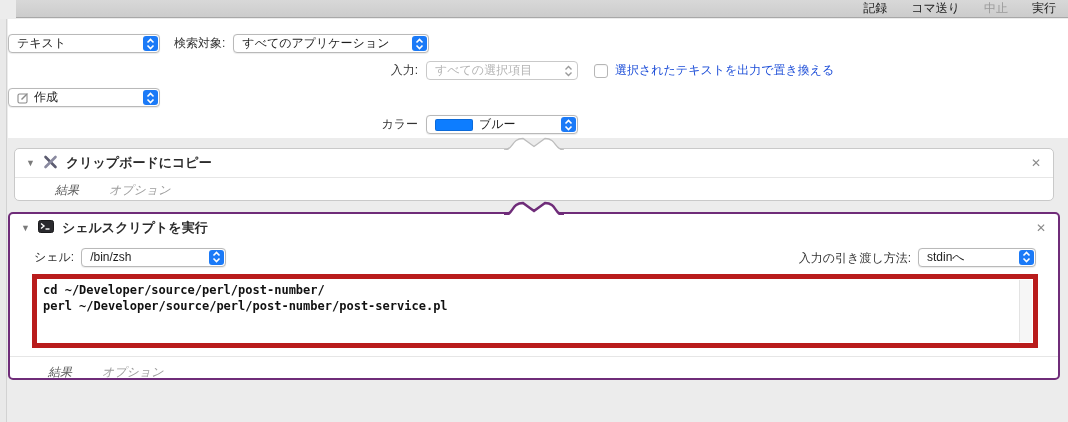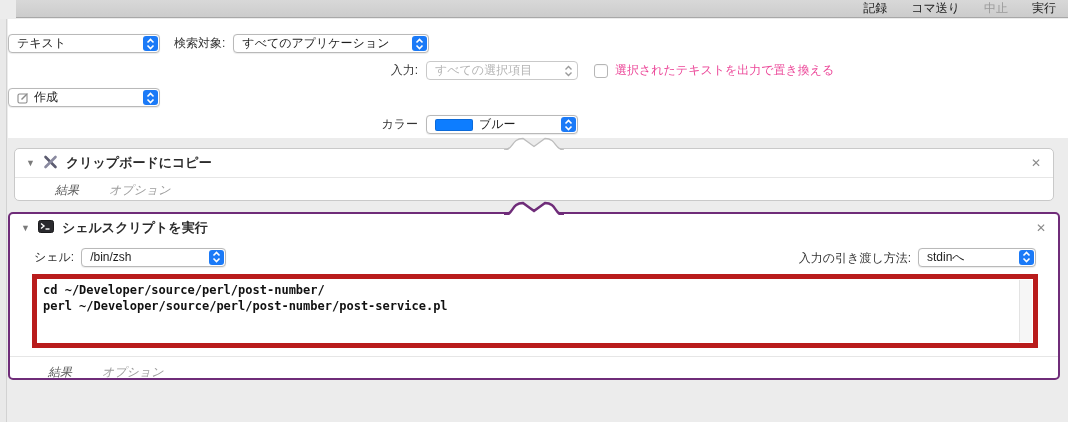--- a/index.html
+++ b/index.html
@@ -34,21 +34,21 @@
   .popup.disabled .pvalue { color:#b4b4b4; }
   .popup.disabled .stepper { background:transparent; }
   .w135 { width:152px; } .w188 { width:196px; } .w145 { width:145px; } .w118 { width:118px; }
 
   .swatch { width:38px; height:12px; border-radius:2px; margin-right:6px; flex:0 0 auto; border:1px solid rgba(0,0,0,0.15); }
   .mini-icon { margin-right:5px; display:inline-flex; flex:0 0 auto; }
 
   .checkbox-wrap { display:flex; align-items:center; margin-left:16px; }
   .checkbox { width:14px; height:14px; border:1px solid #b6b6b6; border-radius:3px; background:#fff;
               box-shadow:inset 0 1px 1px rgba(0,0,0,0.04); margin-right:7px; flex:0 0 auto; }
-  .checkbox-label { color:#ec4899;text-align:right; }
+  .checkbox-label { color:#1d4ed8;text-align:right; }
 
   
   .action-block { position:absolute; background:#ffffff; border:1px solid #c9c9c9; border-radius:5px; }
   .action-block.selected { border:2px solid #6f2c79; }
   .ab-header { display:flex; align-items:center; height:28px; padding:0 12px 0 11px; }
   .disclosure { font-size:9px; color:#7a7a7a; margin-right:8px; }
   .ab-title { font-size:13px; font-weight:bold; color:#2b2b2b; margin-left:8px; }
   .ab-close { margin-left:auto; color:#8b8b8b; font-size:12px; line-height:12px; }
   .ab-sep { height:1px; background:#e6e6e6; margin:0; }
   .ab-footer { display:flex; align-items:center; height:25px; padding-left:40px; gap:30px;font-style:italic; }

